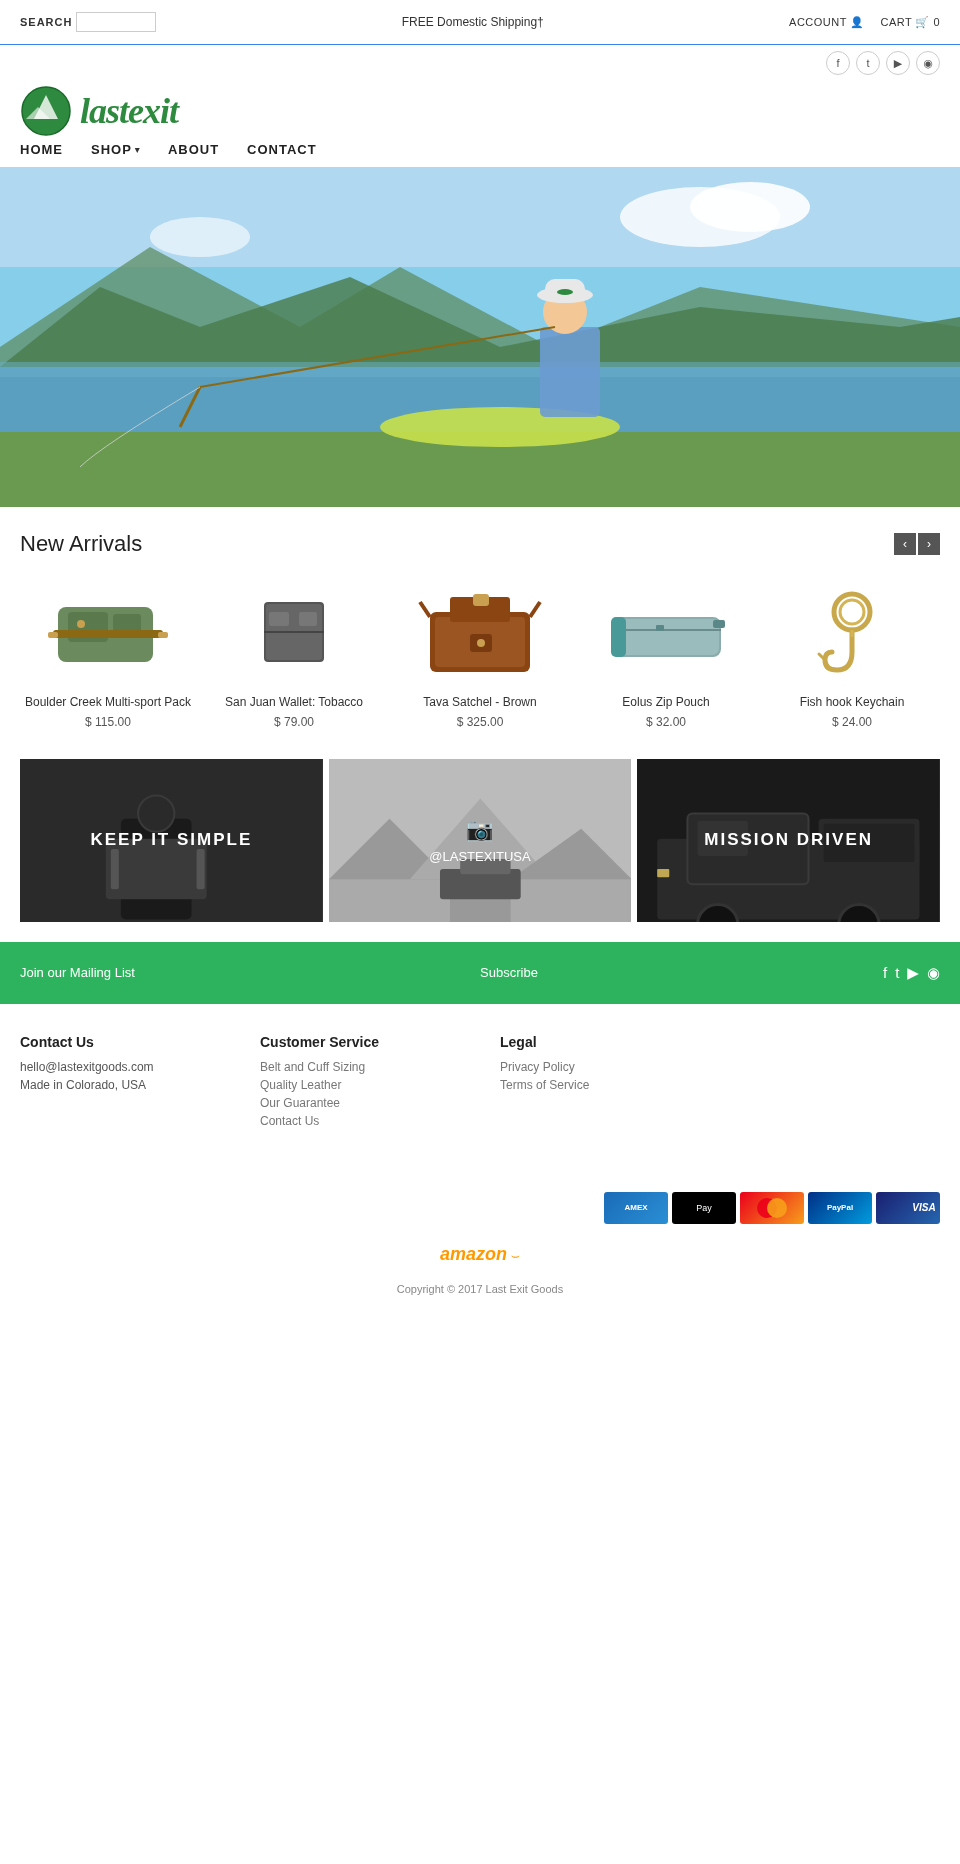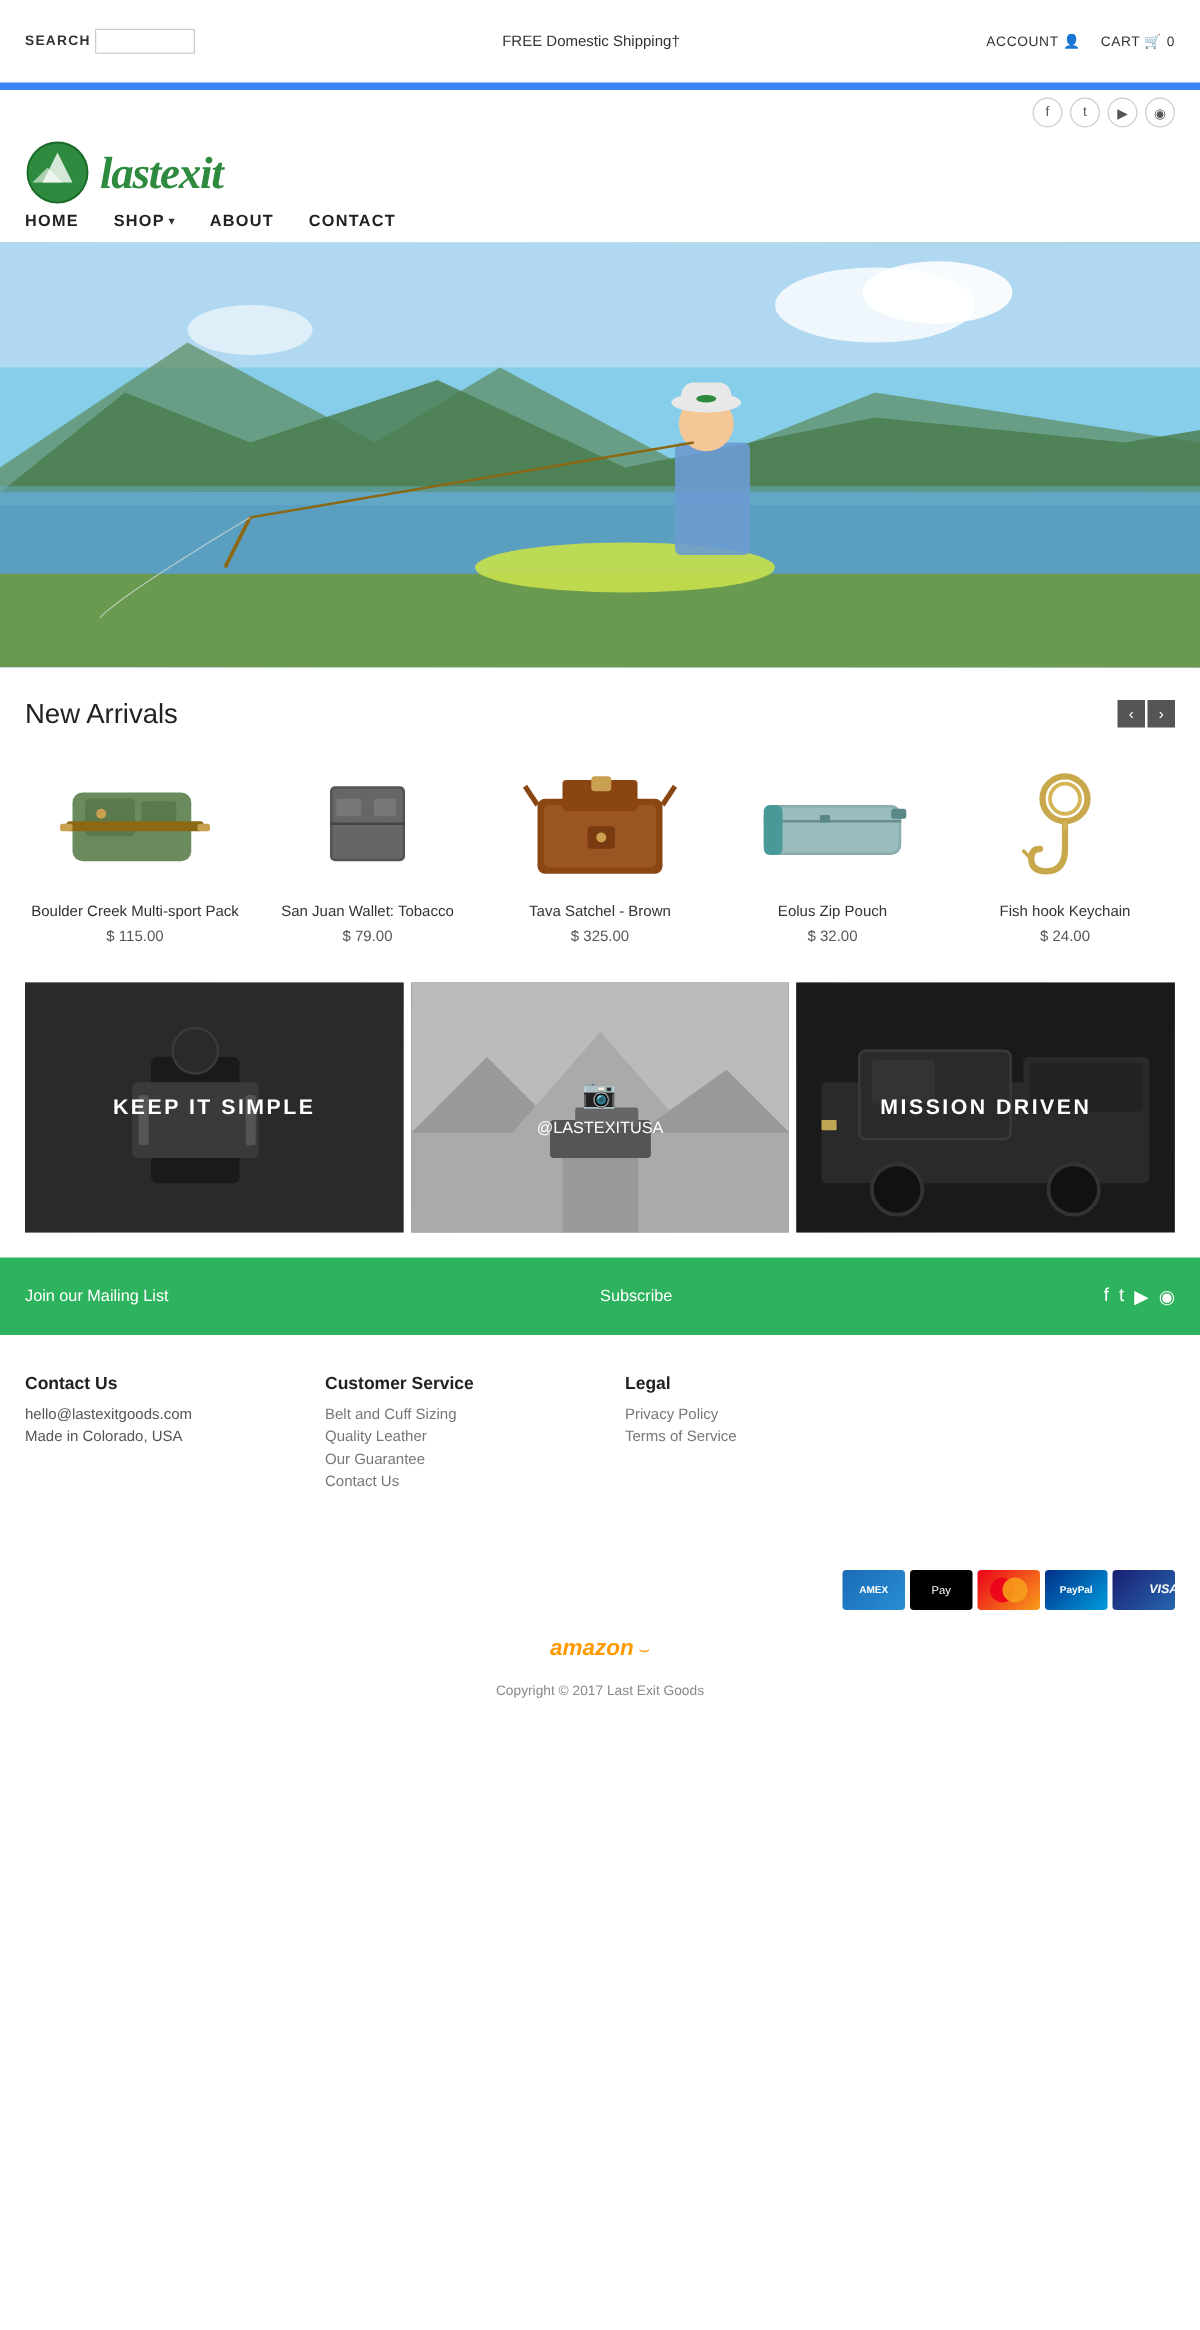--- a/index.html
+++ b/index.html
@@ -3,22 +3,22 @@
   <meta charset="utf-8">
   <style>
     * { margin: 0; padding: 0; box-sizing: border-box; }
     body { font-family: Arial, sans-serif; font-size: 14px; color: #333; background: #fff; width: 960px; }
 
     
     .top-bar {
       display: flex;
       justify-content: space-between;
       align-items: center;
-      padding: 23px 20px;
-      border-bottom: 6px solid #3b82f6;
+      padding: 12px 20px;
+      border-bottom: 1px solid #3b82f6;
     }
     .search-box {
       display: flex;
       align-items: center;
       gap: 4px;
     }
     .search-box input {
       border: 1px solid #ccc;
       padding: 3px 6px;
       font-size: 11px;
@@ -185,21 +185,21 @@
     }
 
     
     .promo-row {
       display: flex;
       gap: 6px;
       padding: 20px 20px;
     }
     .promo-banner {
       flex: 1;
-      height: 200px;
+      height: 163px;
       position: relative;
       overflow: hidden;
       cursor: pointer;
     }
     .promo-banner-1 {
       background: linear-gradient(135deg, #2a2a2a 0%, #555 100%);
     }
     .promo-banner-2 {
       background: linear-gradient(135deg, #888 0%, #aaa 100%);
     }
@@ -314,21 +314,21 @@
       display: flex;
       justify-content: flex-end;
       padding: 20px 20px 10px;
     }
     .payment-icons {
       display: flex;
       gap: 4px;
       align-items: center;
     }
     .payment-card {
-      width: 50px;
+      width: 64px;
       height: 32px;
       border-radius: 3px;
       display: flex;
       align-items: center;
       justify-content: center;
       font-size: 9px;
       font-weight: bold;
       color: #fff;
     }
     .amex { background: linear-gradient(135deg, #1a6bb8, #2a8fd4); }

